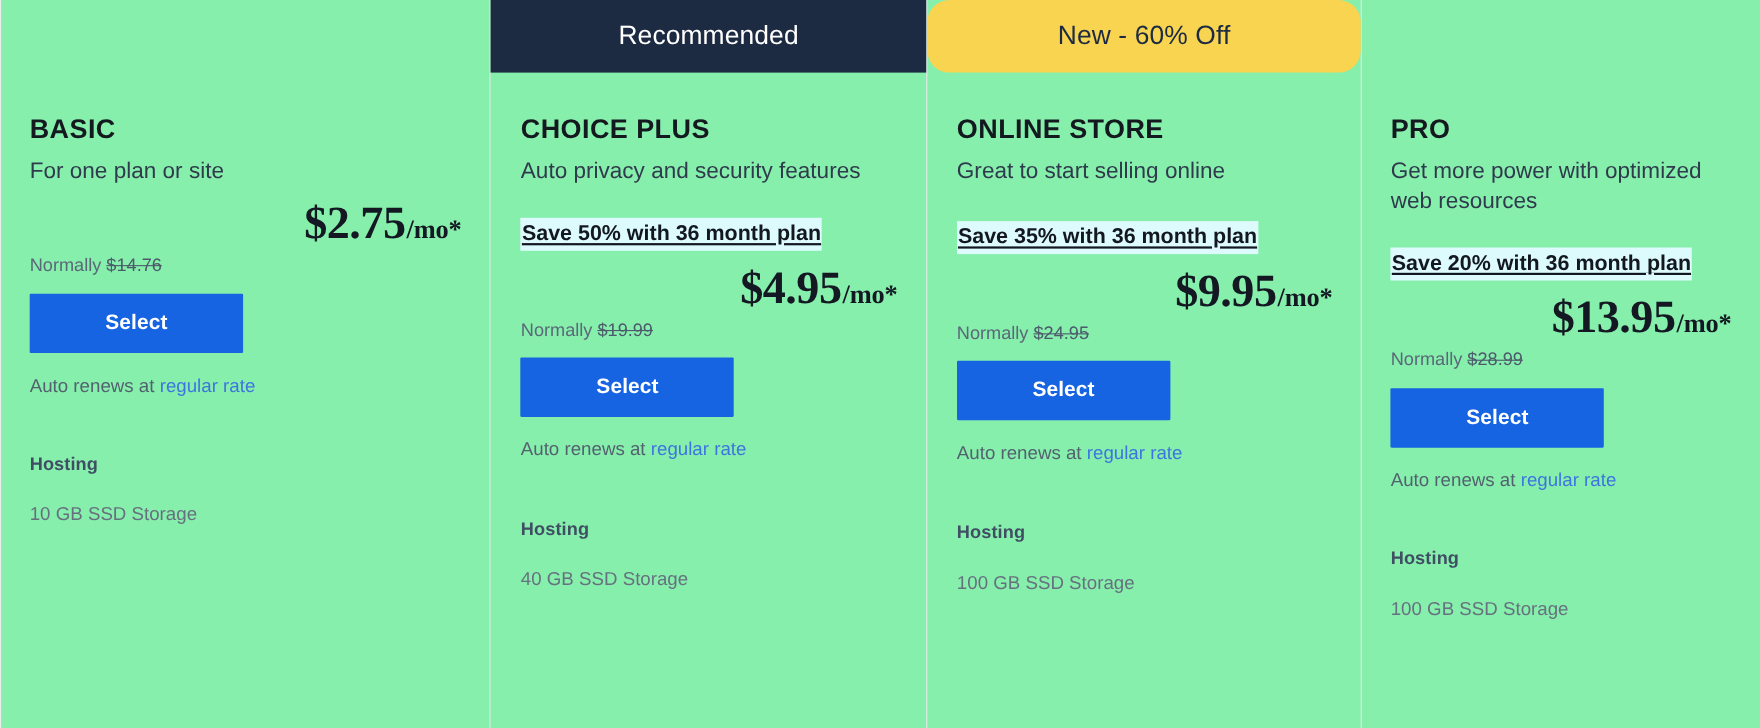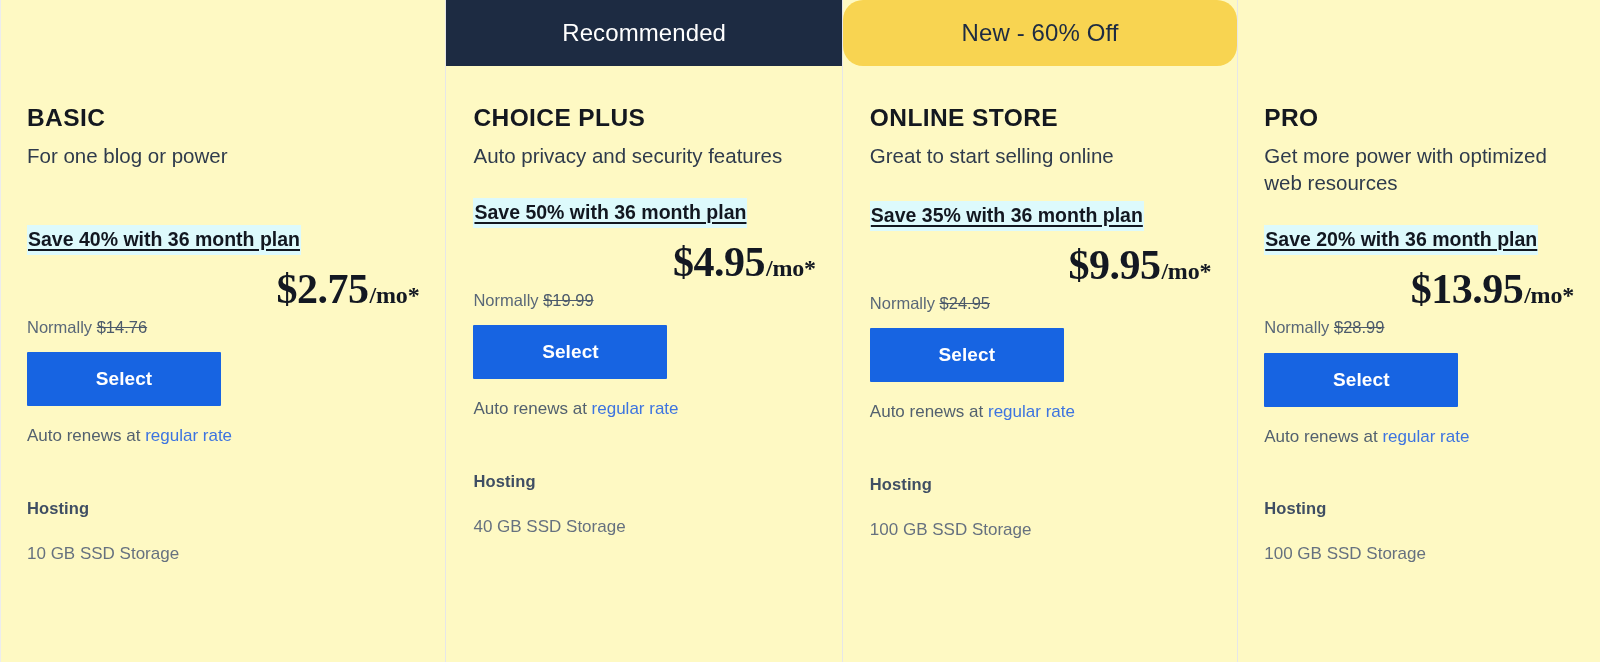--- a/index.html
+++ b/index.html
@@ -23,21 +23,21 @@
     height: 662px;
     display: flex;
     flex-direction: row;
     background: #ffffff;
   }
 
   .plan-col {
     position: relative;
     width: 400px;
     height: 662px;
-    background: #fef9c3;
+    background: #86efac;
     border-left: 1px solid #e8e8ea;
     border-right: 1px solid #e8e8ea;
     display: flex;
     flex-direction: column;
   }
   .plan-col.col-1 { border-left: 1px solid #ececee; border-right: 1px solid #e6e6e8; }
   .plan-col.col-2 { border-left: none; border-right: 1px solid #e6e6e8; width: 412px; }
   .plan-col.col-3 { border-left: none; border-right: 1px solid #e6e6e8; width: 411px; }
   .plan-col.col-4 { border-left: none; border-right: none; width: 376px; }
   .plan-col.col-1 { width: 464px; }
@@ -198,25 +198,22 @@
 </style>
 </head>
 <body>
 
 <div class="pricing-table">
 
   <div class="plan-col col-1">
     <div class="badge empty"></div>
     <div class="card-body">
       <div class="plan-name">BASIC</div>
-      <div class="plan-desc">For one blog or power</div>
-
-      <div class="save-wrap" style="margin-top:56px;">
-        <span class="save-link">Save 40% with 36 month plan</span>
-      </div>
+      <div class="plan-desc">For one plan or site</div>
+
 
       <div class="price-row">
         <span class="price-amount">$2.75</span>
         <span class="price-period">/mo*</span>
       </div>
 
       <div class="normally">
         <span>Normally</span>
         <span class="old-price">$14.76</span>
       </div>

